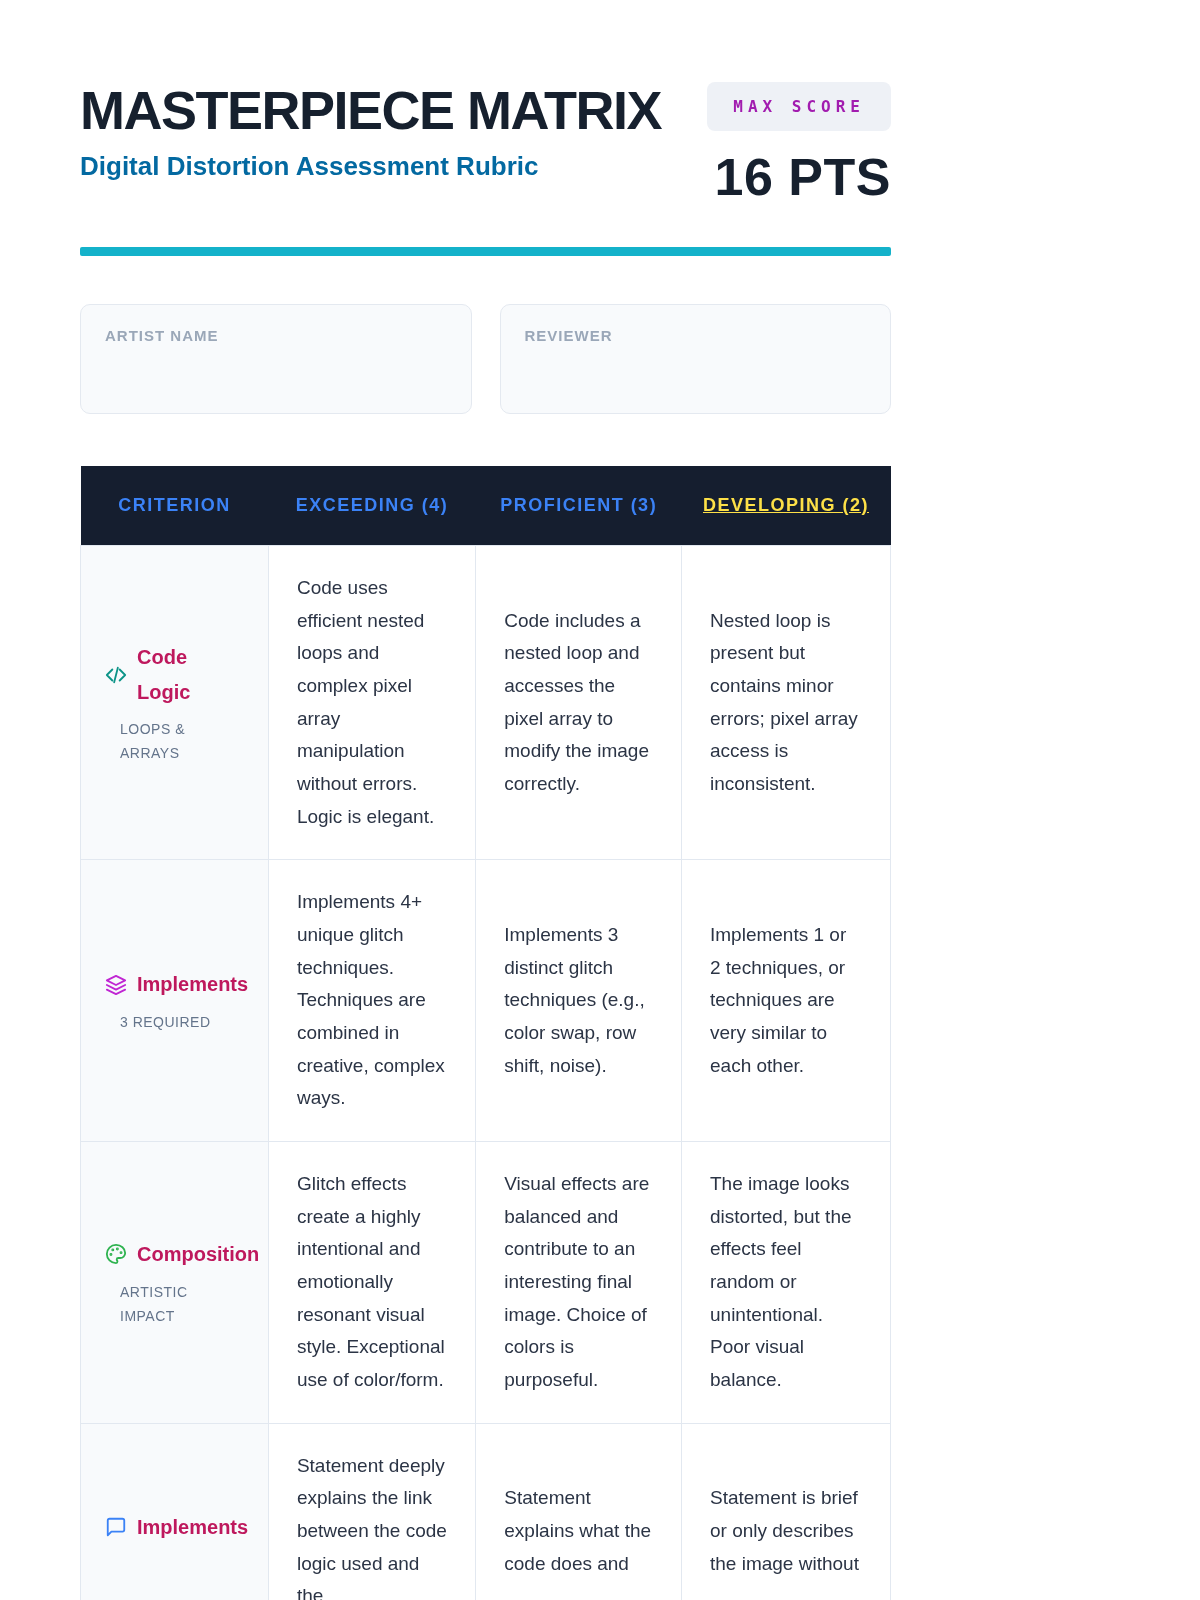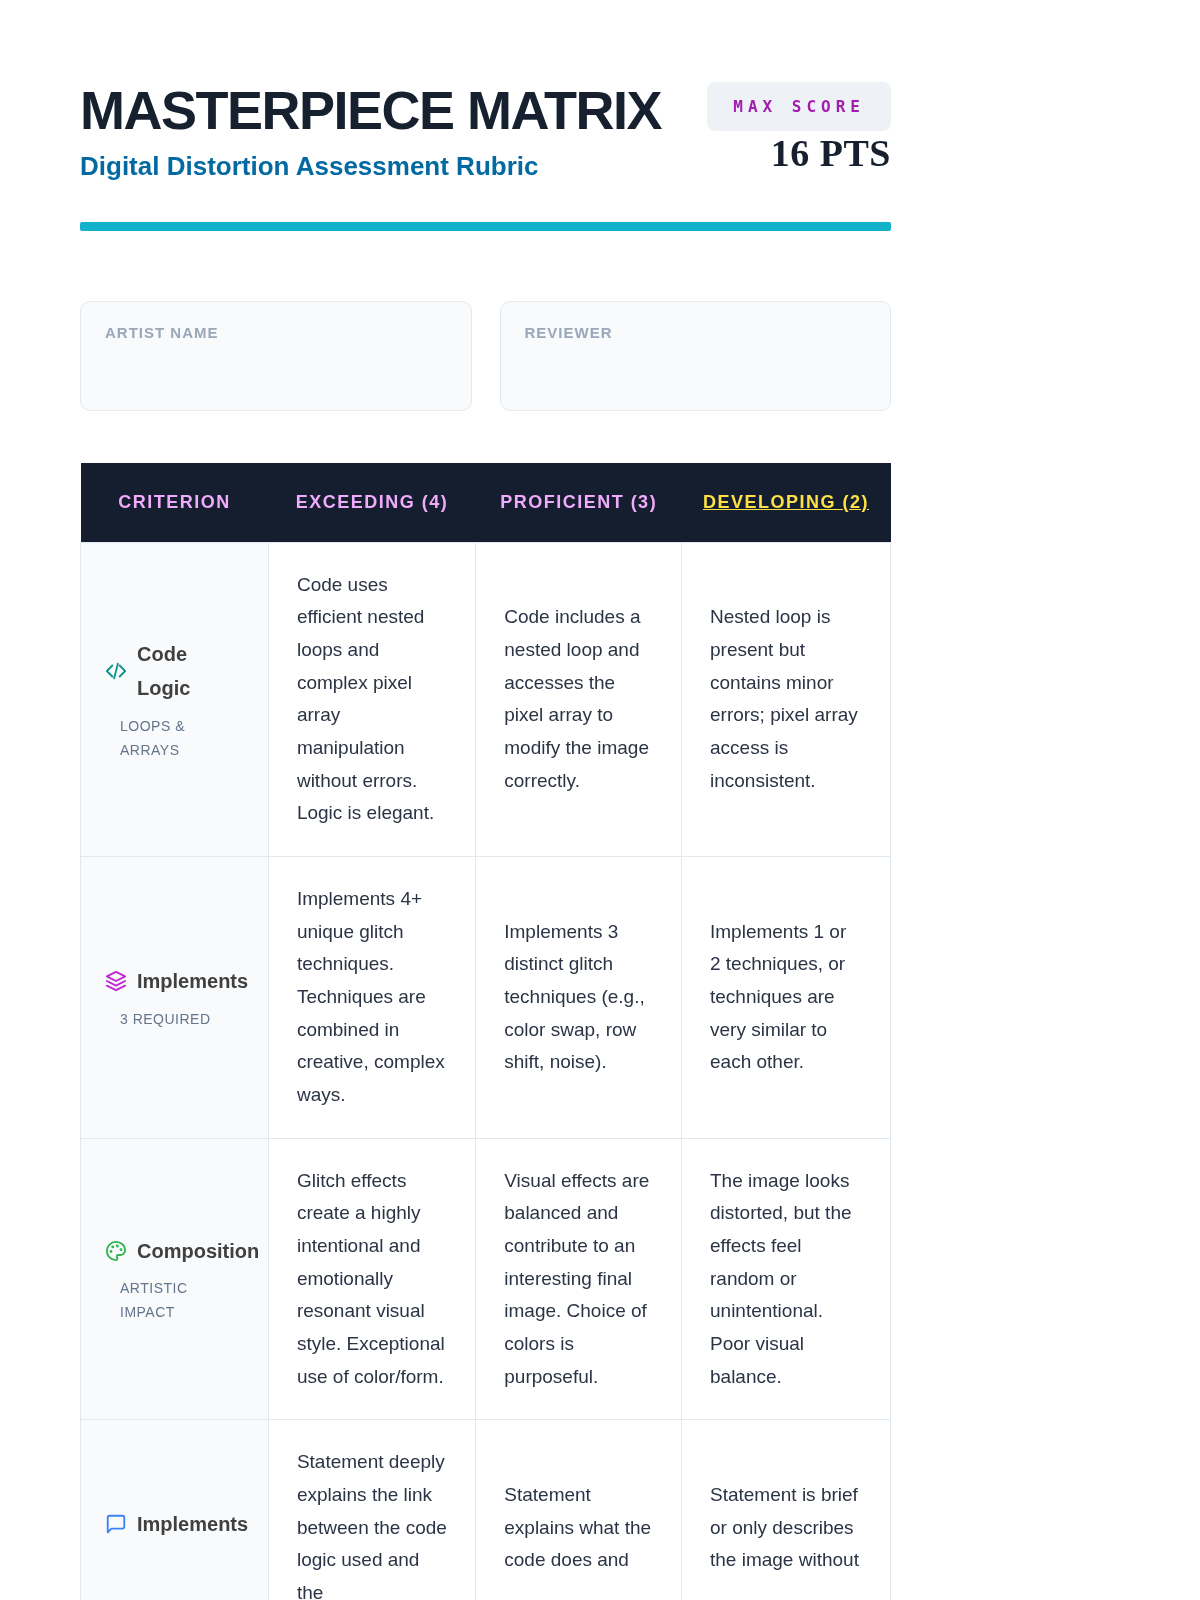--- a/index.html
+++ b/index.html
@@ -8,40 +8,40 @@
   .page { width:996px; height:1600px; padding:82px 105px 0 80px; }
 
   
   .header { display:flex; justify-content:space-between; align-items:flex-start; }
   .page-title { font-size:54px; font-weight:700; letter-spacing:-1.5px; color:#16202e; line-height:1.05; }
   .page-subtitle { font-size:26px; font-weight:700; margin-top:12px; }
   .header-right { text-align:right; }
   .max-score-badge { display:inline-block; background:#eef1f6; border-radius:8px;
     padding:15px 26px; font-family:"DejaVu Sans Mono", monospace; font-size:16px;
     letter-spacing:5px; color:#a21caf; font-weight:700; }
-  .max-score-value { font-size:38px; font-weight:700; color:#16202e; letter-spacing:0.5px;font-family:Liberation Serif, serif; }
+  .max-score-value { font-size:52px; font-weight:700; color:#16202e; margin-top:16px; letter-spacing:0.5px; }
 
   .accent-bar { height:9px; border-radius:2px; margin-top:40px; }
 
   
-  .fields { display:flex; gap:28px; margin-top:70px; }
+  .fields { display:flex; gap:28px; margin-top:48px; }
   .field-box { flex:1; height:110px; background:#f8fafc; border:1px solid #e4e9f0;
     border-radius:10px; padding:22px 24px; }
   .field-label { font-size:15px; font-weight:700; letter-spacing:1px; color:#9aa7b8; }
 
   
   table { width:100%; border-collapse:collapse; margin-top:52px; table-layout:fixed; }
   col.c-crit { width:23.2%; } col.c-a { width:25.6%; } col.c-b { width:25.4%; } col.c-c { width:25.8%; }
-  thead th { color:#f0abfc; font-size:18px; font-weight:700; letter-spacing:1.5px;
+  thead th { color:#3b82f6; font-size:18px; font-weight:700; letter-spacing:1.5px;
     padding:29px 10px; text-align:center; }
   thead th.muted-col { color:#fde047;text-decoration:underline; }
   tbody td { border:1px solid #e2e8f0; vertical-align:middle; padding:26px 28px;
     font-size:19px; line-height:1.72; color:#2b3445; background:#ffffff; }
   tbody td.crit { background:#f8fafc; padding:26px 24px; }
-  .crit-title { display:flex; align-items:center; gap:10px; font-size:20px; font-weight:700; color:#404040;justify-content:space-between; }
+  .crit-title { display:flex; align-items:center; gap:10px; font-size:20px; font-weight:700; color:#be185d;justify-content:space-between; }
   .crit-title .icon { display:inline-flex; width:22px; height:22px; }
   .crit-title .icon svg { width:22px; height:22px; }
   .crit-sub { font-size:14px; color:#64748b; letter-spacing:0.5px; margin-top:8px;margin-left:15px; }
 </style>
 </head>
 <body>
 
 <div class="page">
 
   <div class="header">

